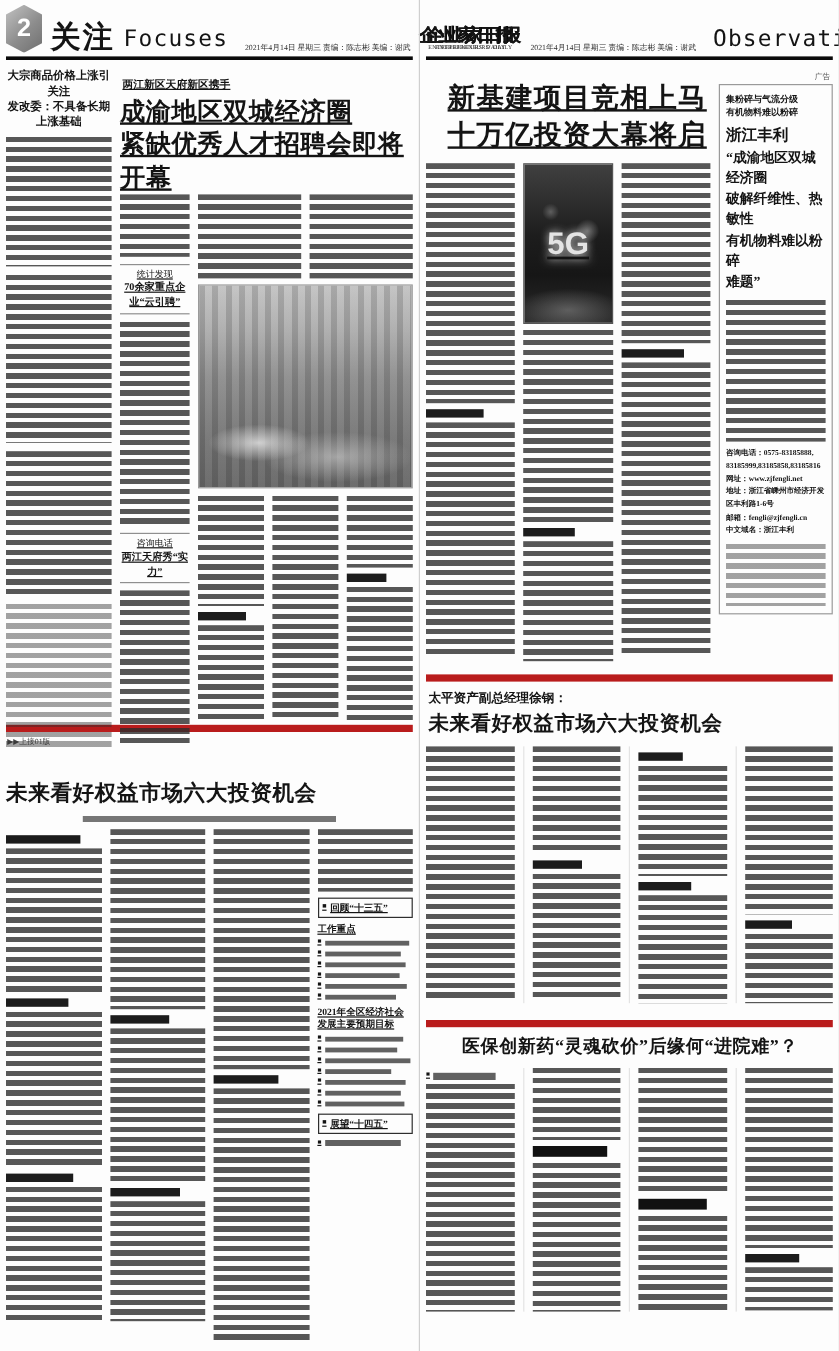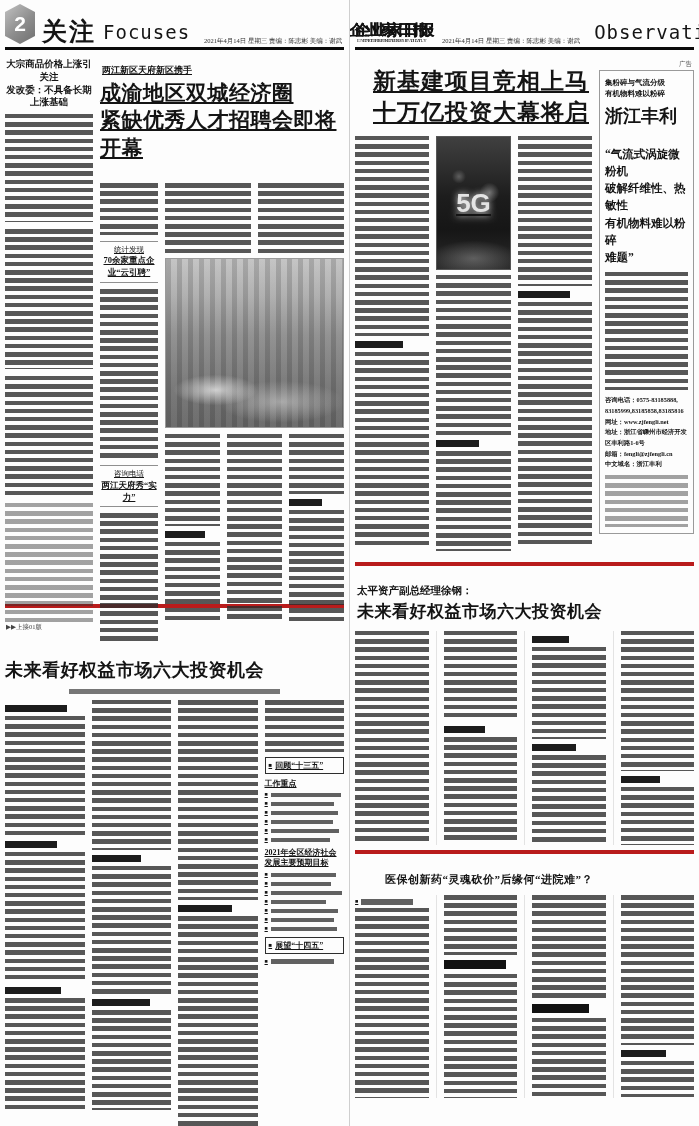--- a/index.html
+++ b/index.html
@@ -53,44 +53,44 @@
   .photo-5g{height:134px;border:1px solid #555;box-sizing:border-box;position:relative;
       background:
         radial-gradient(14px 14px at 72% 42%, rgba(255,255,255,.35), transparent 70%),
         radial-gradient(10px 10px at 30% 30%, rgba(255,255,255,.25), transparent 70%),
         radial-gradient(60px 24px at 50% 92%, rgba(200,200,200,.35), transparent 75%),
         linear-gradient(180deg,#404040 0%,#1d1d1d 45%,#161616 70%,#2b2b2b 100%);
       display:flex;align-items:center;justify-content:center;}
   .photo-5g span{color:#e4e4e4;font:bold 26px "Liberation Sans",sans-serif;
       text-shadow:0 0 7px rgba(255,255,255,.9);}
 
-  .story-sep{border-top:4px solid #b91c1c;margin-top:6px;padding-top:14px;}
+  .story-sep{border-top:6px solid #b91c1c;margin-top:6px;padding-top:3px;}
   .cont-mark{font-size:6.5px;color:#444;margin:1px 0 2px 1px;}
   .h2line{font-size:18px;font-weight:900;line-height:1.35;letter-spacing:.5px;}
   .byline{height:5px;width:62%;margin:6px auto 2px auto;background:#3c3c3c;opacity:.7;}
 
   .boxlab{border:1px solid #2e2e2e;padding:2px 3px;font-size:8px;font-weight:bold;
           display:flex;align-items:center;gap:3px;margin:5px 0;}
   .boxlab .sq{font-size:6px;line-height:1;}
   .ltitle{font-size:8px;font-weight:bold;margin:5px 0 2px 0;line-height:1.3;}
   .b{display:flex;align-items:center;gap:3px;margin:3.5px 0;}
   .b .sq{font-size:5.5px;line-height:1;}
   .b .bl{height:4.5px;background:#3a3a3a;opacity:.8;}
 
   
   .r-main-h{font-size:23px;font-weight:900;line-height:1.35;letter-spacing:1px;margin:8px 0 8px 18px;}
   .adtag{font-size:6.5px;color:#555;text-align:right;margin:2px 2px 1px 0;}
   .adbox{border:1px solid #9a9a9a;padding:6px 5px;box-sizing:border-box;}
   .ad-intro{font-size:7.5px;font-weight:bold;line-height:1.5;}
-  .ad-brand{font-size:18px;font-weight:900;margin:4px 0 18px 0;}
+  .ad-brand{font-size:13px;font-weight:900;margin:4px 0 2px 0;}
   .ad-h{font-size:11.5px;font-weight:900;line-height:1.5;}
   .ad-contact{font-size:6.3px;font-weight:bold;line-height:1.7;}
   .mid-kicker{font-size:10.5px;font-weight:bold;margin:4px 0 2px 2px;}
   .mid-h{font-size:17px;font-weight:900;letter-spacing:.5px;margin:0 0 8px 2px;}
-  .bot-h{font-size:11px;font-weight:900;letter-spacing:.5px;margin:4px 0 8px 30px;}
+  .bot-h{font-size:15px;font-weight:900;letter-spacing:.5px;margin:4px 0 8px 30px;}
   .ruled .col + .col{border-left:1px solid #e3e3e3;padding-left:7px;}
   .darklab{height:9px;background:#111;margin:5px 0;}
 </style>
 </head>
 <body>
 
 <div class="paper">
 
   <div class="page page-left">
 
@@ -124,21 +124,21 @@
         <div class="tx lite" style="height:120px;"></div>
       </div>
 
       <div class="col">
         <div class="kicker">两江新区天府新区携手</div>
         <div class="main-h1">
           <span>成渝地区双城经济圈</span><br>
           <span>紧缺优秀人才招聘会即将开幕</span>
         </div>
 
-        <div class="cols" style="margin-top:21px;">
+        <div class="cols" style="margin-top:0;">
 
           <div style="flex:0 0 58px;">
             <div class="tx" style="height:52px;"></div>
             <div class="xh">
               <span class="lab">统计发现</span>
               <span class="t">70余家重点企业“云引聘”</span>
             </div>
             <div class="tx" style="height:170px;"></div>
             <div class="xh">
               <span class="lab">咨询电话</span>
@@ -321,21 +321,21 @@
 
       <div style="flex:0 0 95px;">
         <div class="adtag">广告</div>
         <div class="adbox">
           <div class="ad-intro">
             <span>集粉碎与气流分级</span><br>
             <span>有机物料难以粉碎</span>
           </div>
           <div class="ad-brand">浙江丰利</div>
           <div class="ad-h">
-            <span>“气流式涡旋微粉机</span><br>
+            <span>“成渝地区双城经济圈</span><br>
             <span>破解纤维性、热敏性</span><br>
             <span>有机物料难以粉碎</span><br>
             <span>难题”</span>
           </div>
           <div class="gap" style="height:6px;"></div>
           <div class="tx" style="height:118px;"></div>
           <div class="gap" style="height:5px;"></div>
           <div class="ad-contact">
             <span>咨询电话：0575-83185888,</span><br>
             <span>83185999,83185858,83185816</span><br>

